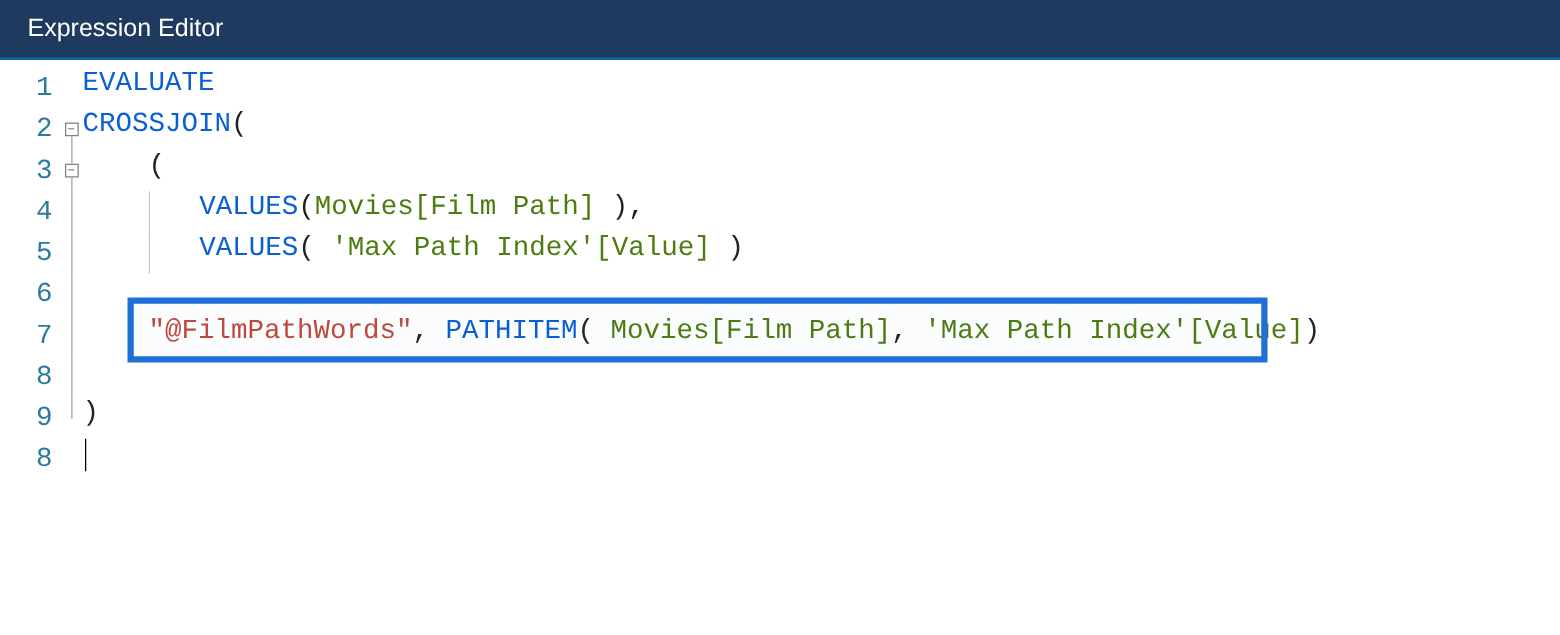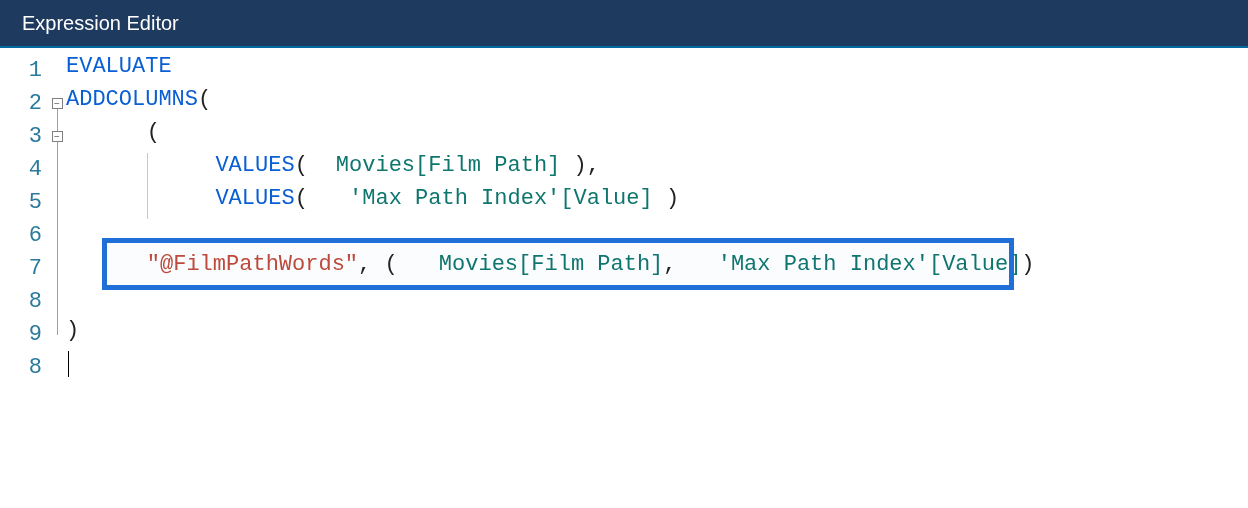--- a/index.html
+++ b/index.html
@@ -100,21 +100,21 @@
   }
   .indent-guide {
     display: inline-block;
     width: 1px;
     height: 33px;
     background: #c8c8c8;
     vertical-align: top;
   }
   .kw   { color: #0a5fd4; }
   .str  { color: #c04a3a; }
-  .txt  { color: #0f766e; margin-left: 28px; }
+  .txt  { color: #4d7c0f; }
   .punc { color: #222222; }
   .highlight-box {
     position: absolute;
     border: 5px solid #1f6fd6;
     background: rgba(31,111,214,0.02);
     pointer-events: none;
   }
   .caret {
     display: inline-block;
     width: 1px;
@@ -176,31 +176,31 @@
     <div class="fold-cell">
         <div class="fold-line" style="top:0;height:50%"></div>
       </div>
     <div class="fold-cell"></div>
   </div>
 
   <div class="code">
 
     <div class="code-line"><span class="kw">EVALUATE</span></div>
 
-    <div class="code-line"><span class="kw">ADDCOLUMNS</span><span class="punc">(</span></div>
+    <div class="code-line"><span class="kw">CROSSJOIN</span><span class="punc">(</span></div>
 
     <div class="code-line"><span class="txt">    </span><span class="punc">(</span></div>
 
     <div class="code-line"><span class="txt">    </span><span class="indent-guide"></span><span class="txt">   </span><span class="kw">VALUES</span><span class="punc">(</span><span class="txt">Movies[Film Path] </span><span class="punc">)</span><span class="punc">,</span></div>
 
     <div class="code-line"><span class="txt">    </span><span class="indent-guide"></span><span class="txt">   </span><span class="kw">VALUES</span><span class="punc">( </span><span class="txt">'Max Path Index'[Value] </span><span class="punc">)</span></div>
 
     <div class="code-line"></div>
 
-    <div class="code-line"><span class="txt">    </span><span class="str">"@FilmPathWords"</span><span class="punc">, </span><span class="punc">( </span><span class="txt">Movies[Film Path]</span><span class="punc">, </span><span class="txt">'Max Path Index'[Value]</span><span class="punc">)</span></div>
+    <div class="code-line"><span class="txt">    </span><span class="str">"@FilmPathWords"</span><span class="punc">, </span><span class="kw">PATHITEM</span><span class="punc">( </span><span class="txt">Movies[Film Path]</span><span class="punc">, </span><span class="txt">'Max Path Index'[Value]</span><span class="punc">)</span></div>
 
     <div class="code-line"></div>
 
     <div class="code-line"><span class="punc">)</span></div>
 
     <div class="code-line"><span class="caret"></span></div>
 
     <div class="highlight-box" style="left:36px; top:190px; width:912px; height:52px;"></div>
   </div>
 </div>

